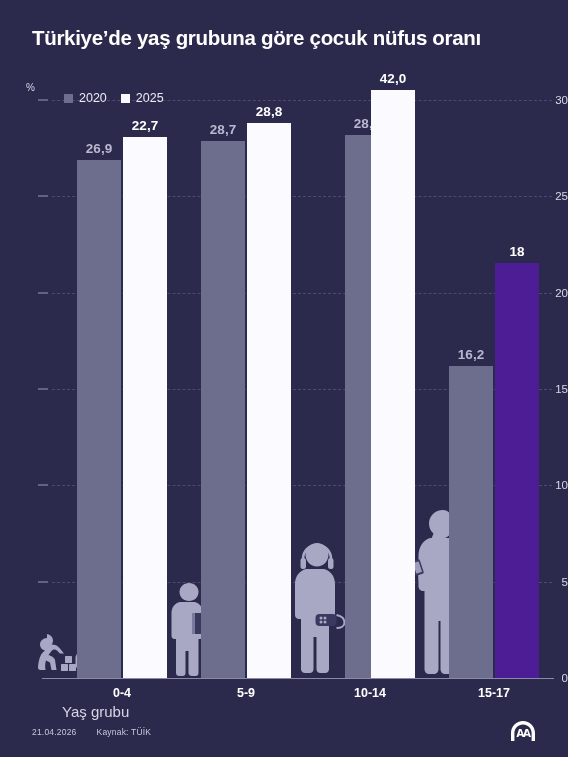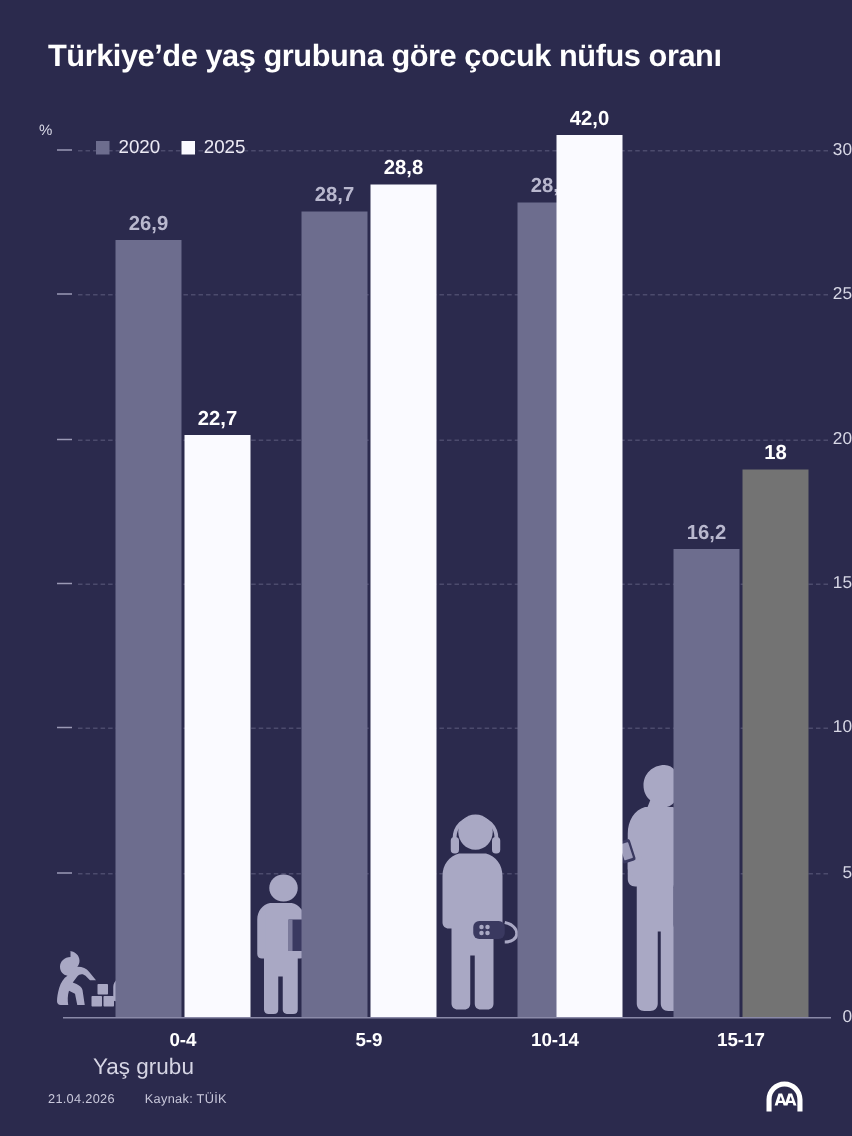--- a/index.html
+++ b/index.html
@@ -228,39 +228,39 @@
     <rect x="14" y="108" width="18" height="30" rx="3" transform="rotate(-18 23 123)" fill="#3a3960"></rect>
     <rect x="17" y="112" width="12" height="22" rx="1" transform="rotate(-18 23 123)" fill="#9d9cba"></rect>
     <rect x="86" y="168" width="30" height="56" rx="3" fill="#3a3960"></rect>
     <rect x="86" y="168" width="7" height="56" fill="#8887a7"></rect>
   </svg>
 
   <div id="bars-layer">
       <div class="bar s2020" style="left: 77px; height: 518.273px; background: rgb(109, 109, 142); z-index: 3; padding-left: 44px;">
         <span class="bar-value">26,9</span>
       </div>
-      <div class="bar s2025" style="left: 123px; height: 388px; background: rgb(250, 250, 255); z-index: 4;">
+      <div class="bar s2025" style="left: 123px; height: 541px; background: rgb(250, 250, 255); z-index: 4;">
         <span class="bar-value">22,7</span>
       </div>
       <div class="bar s2020" style="left: 201px; height: 537px; background: rgb(109, 109, 142); z-index: 3; text-decoration: underline;">
         <span class="bar-value">28,7</span>
       </div>
       <div class="bar s2025" style="left: 247px; height: 554.88px; background: rgb(250, 250, 255); z-index: 4;">
         <span class="bar-value">28,8</span>
       </div>
       <div class="bar s2020" style="left: 325px; height: 543.32px; background: rgb(109, 109, 142); z-index: 3; margin-left: 20px;">
         <span class="bar-value">28,2</span>
       </div>
       <div class="bar s2025" style="left: 371px; height: 587.633px; background: rgb(250, 250, 255); z-index: 4;">
         <span class="bar-value">42,0</span>
       </div>
       <div class="bar s2020" style="left: 449px; height: 312.12px; background: rgb(109, 109, 142); z-index: 3;">
         <span class="bar-value">16,2</span>
       </div>
-      <div class="bar s2025" style="left: 495px; height: 365px; background: #737373; z-index: 4; padding-left: 12px;">
+      <div class="bar s2025" style="left: 495px; height: 415px; background: #4c1d95; z-index: 4; padding-left: 12px;">
         <span class="bar-value">18</span>
       </div>
     </div>
 
   <div id="cats-layer">
       <div class="cat-label" style="left: 62px;">0-4</div>
       <div class="cat-sub" style="left: 62px;">Yaş grubu</div>
       <div class="cat-label" style="left: 186px;">5-9</div>
       <div class="cat-label" style="left: 310px;">10-14</div>
       <div class="cat-label" style="left: 434px;">15-17</div>

